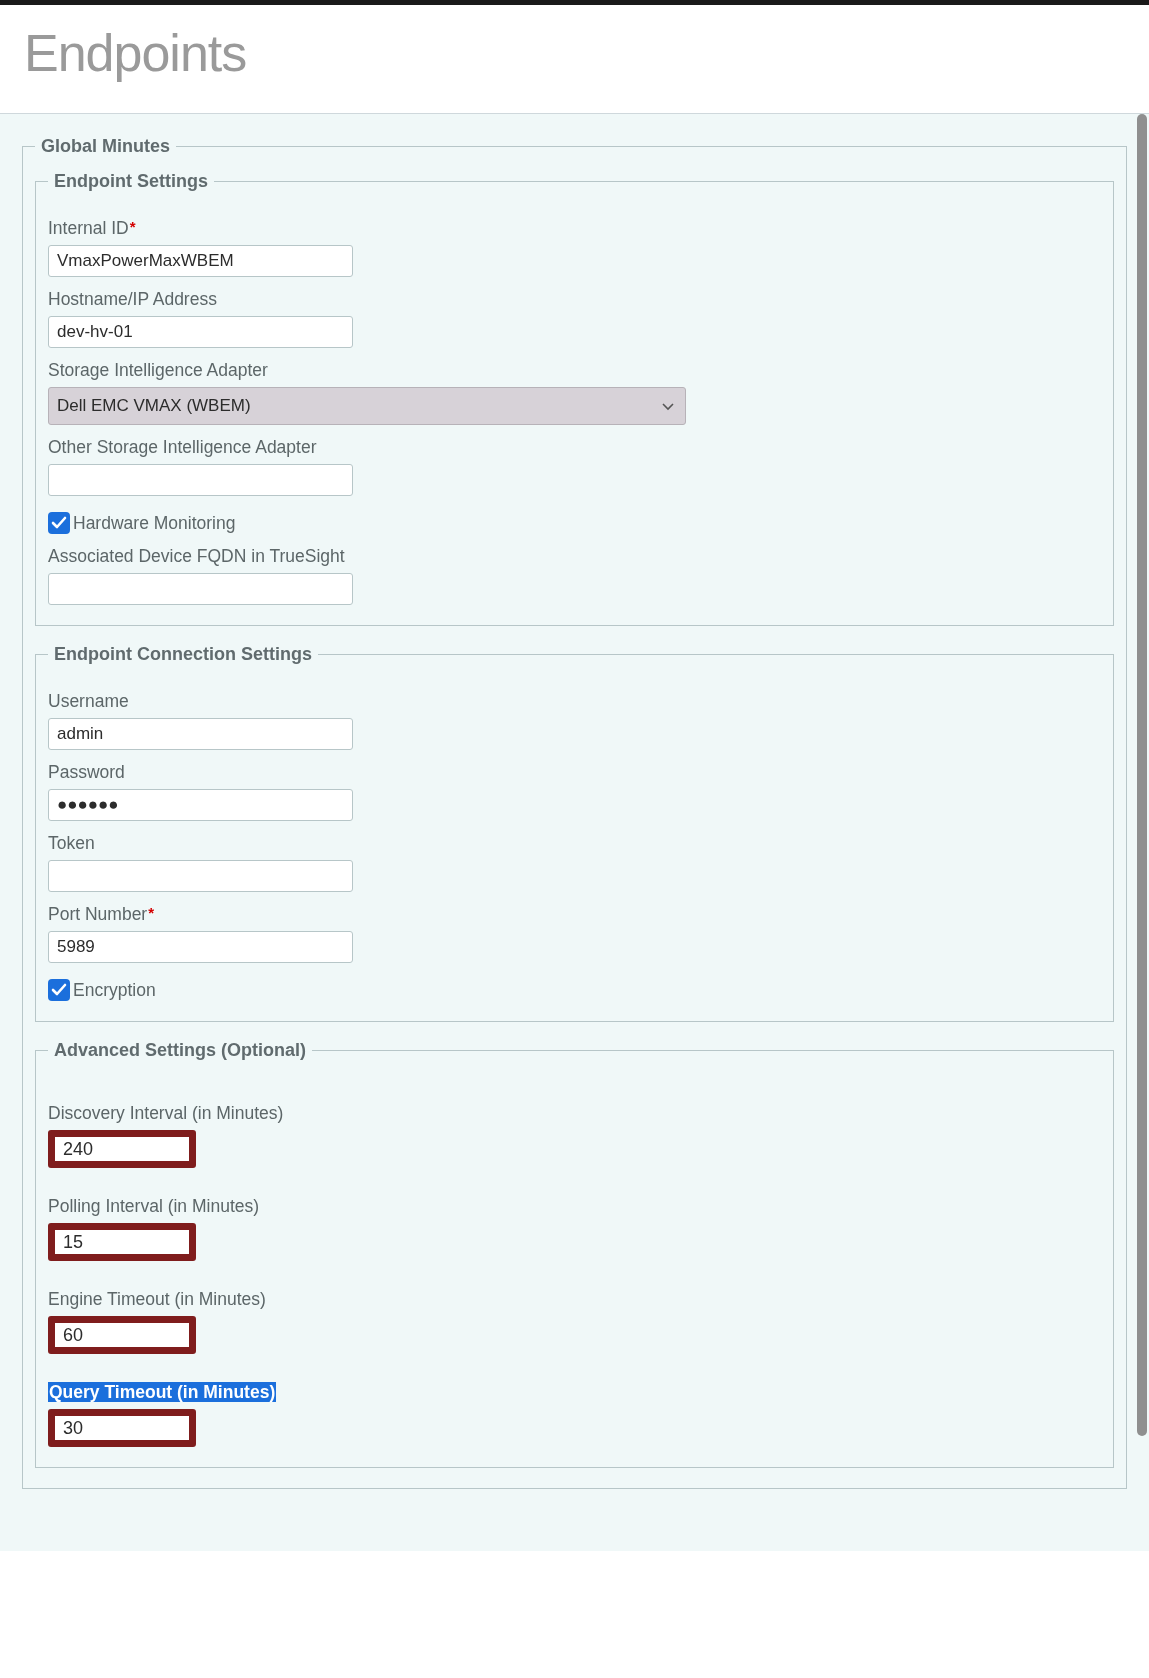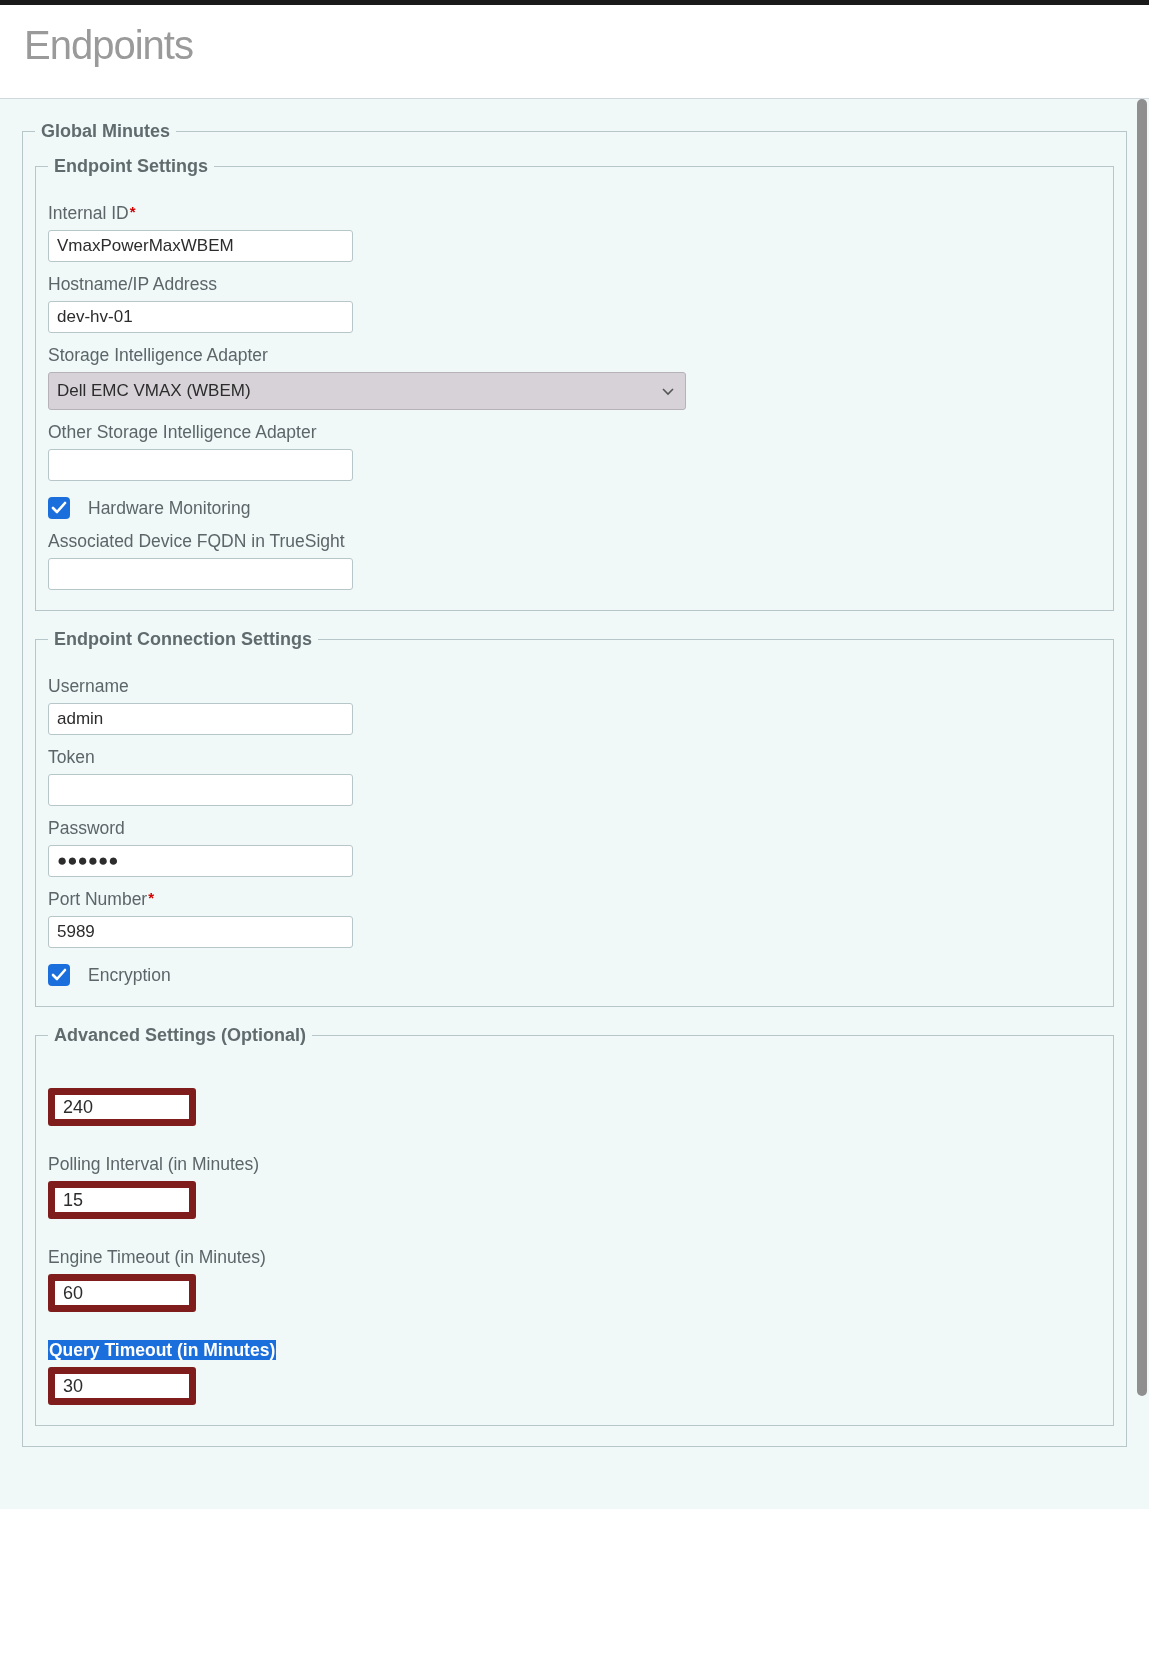--- a/index.html
+++ b/index.html
@@ -10,21 +10,21 @@
     color: #333;
   }
   .topbar {
     height: 5px;
     background: #1a1a1a;
   }
   .page-header {
     padding: 18px 24px 30px 24px;
   }
   .page-title {
-    font-size: 40px;
+    font-size: 52px;
     font-weight: 400;
     color: #9a9a9a;
     margin: 0;
     letter-spacing: -1px;
   }
   .content-wrap {
     position: relative;
     border-top: 1px solid #cfd8dc;
     background: #f0f8f8;
     padding: 22px 22px 40px 22px;
@@ -106,21 +106,21 @@
   .select-caret {
     position: absolute;
     right: 12px;
     top: 50%;
     transform: translateY(-50%);
     pointer-events: none;
   }
   .checkbox-row {
     display: flex;
     align-items: center;
-    gap: 18px;
+    gap: 3px;
     margin-top: 16px;
   }
   .checkbox {
     width: 22px;
     height: 22px;
     background: #1b6fdc;
     border-radius: 4px;
     position: relative;
     display: inline-flex;
     align-items: center;
@@ -221,27 +221,27 @@
 
     <fieldset class="inner">
       <legend>Endpoint Connection Settings</legend>
 
       <div class="field-row">
         <label class="field-label">Username</label>
         <input class="text-input" type="text" value="admin" style="">
       </div>
 
       <div class="field-row">
+        <label class="field-label">Password</label>
+        <input class="text-input" type="text" value="●●●●●●" style="">
+      </div>
+
+      <div class="field-row">
         <label class="field-label">Token</label>
         <input class="text-input" type="text" value="" style="">
-      </div>
-
-      <div class="field-row">
-        <label class="field-label">Password</label>
-        <input class="text-input" type="text" value="●●●●●●" style="">
       </div>
 
       <div class="field-row">
         <label class="field-label">
           <span>Port Number</span><span class="req">*</span>
         </label>
         <input class="text-input" type="text" value="5989" style="">
       </div>
 
       <div class="checkbox-row">
@@ -251,20 +251,21 @@
             </svg>
         </span>
         <span class="check-label">Encryption</span>
       </div>
     </fieldset>
 
     <fieldset class="inner" style="margin-bottom:0;">
       <legend>Advanced Settings (Optional)</legend>
 
       <div class="field-row big-gap">
+        <label class="field-label">Discovery Interval (in Minutes)</label>
         <div class="number-wrap">
           <input class="number-value" type="text" value="240" style="">
 
         </div>
       </div>
 
       <div class="field-row big-gap">
         <label class="field-label">Polling Interval (in Minutes)</label>
         <div class="number-wrap">
           <input class="number-value" type="text" value="15" style="">

